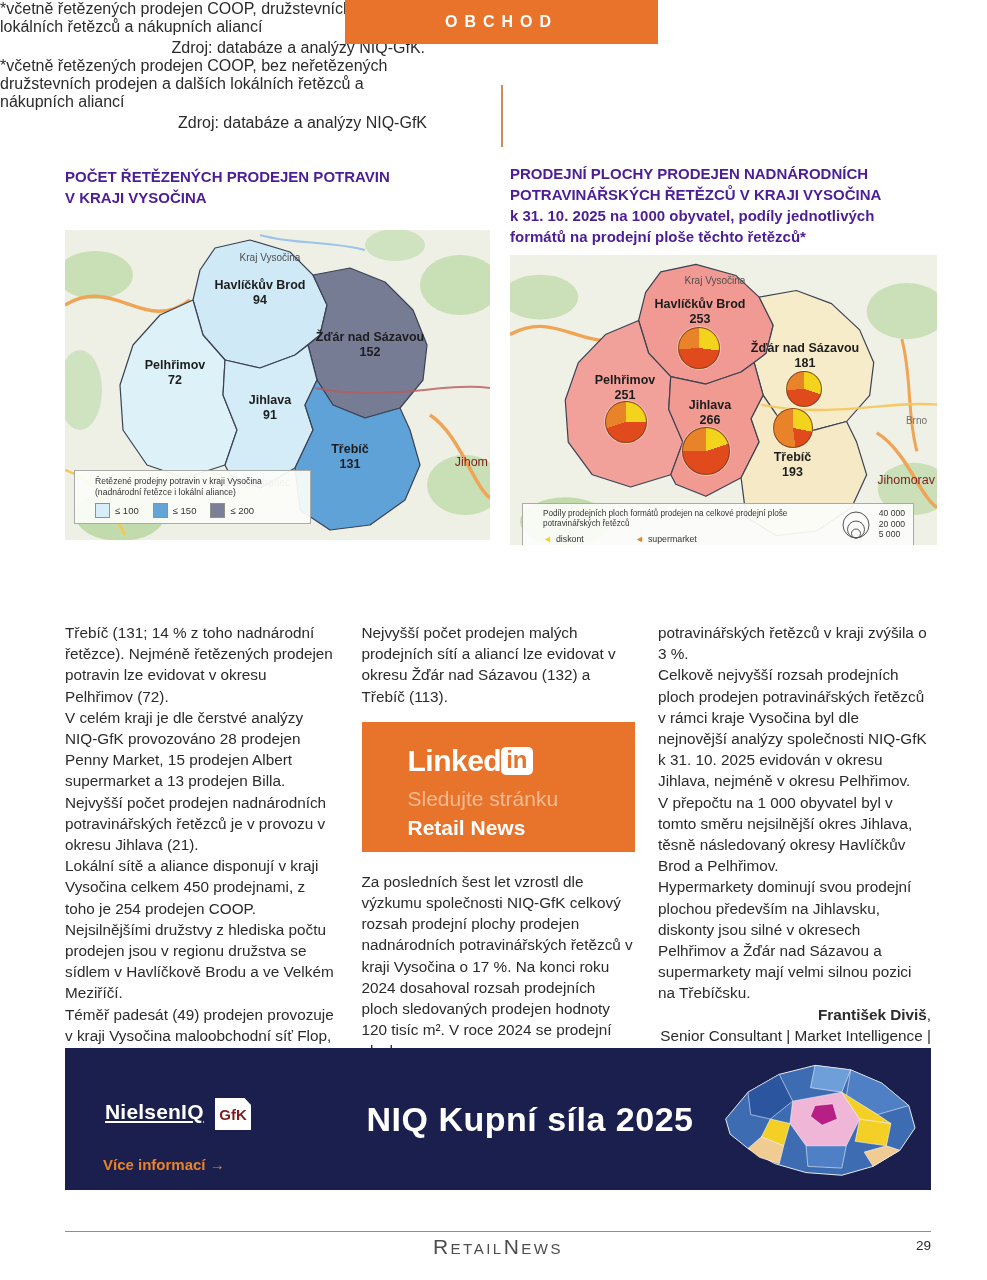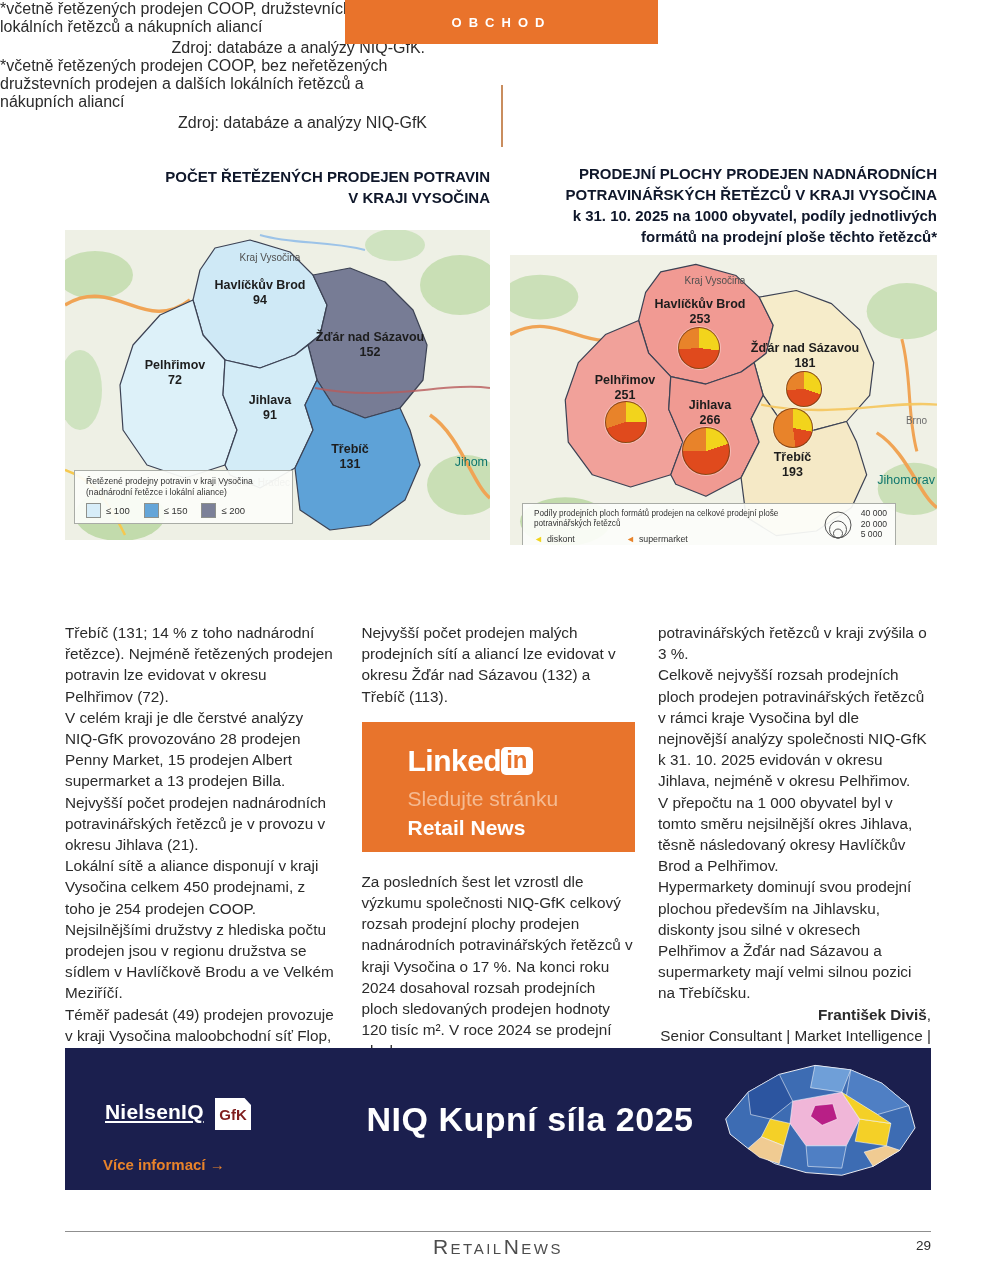--- a/index.html
+++ b/index.html
@@ -2,40 +2,40 @@
 <html><head>
 <meta charset="utf-8">
 <style>
   html,body{margin:0;padding:0;background:#e9e9e9;}
   .page{position:relative;width:987px;height:1280px;margin:0 auto;background:#ffffff;
         font-family:"Liberation Sans","DejaVu Sans",sans-serif;color:#2b2b2b;overflow:hidden;}
 
   
   .section-banner{position:absolute;left:345px;top:0;width:313px;height:44px;background:#e9732b;
                   display:flex;align-items:center;justify-content:center;}
-  .section-banner span{color:#fff;font-weight:bold;font-size:13px;letter-spacing:7px;}
+  .section-banner span{color:#fff;font-weight:bold;font-size:16px;letter-spacing:7px;}
   .v-rule{position:absolute;left:501px;top:85px;width:2px;height:62px;background:#c98d5e;}
 
   
-  .fig-title{position:absolute;text-align:right;font-weight:bold;font-size:15px;line-height:21px;color:#0f172a;}
+  .fig-title{position:absolute;text-align:left;font-weight:bold;font-size:15px;line-height:21px;color:#4c1d95;}
   .fig-title-left{left:65px;top:166px;width:425px;}
   .fig-title-right{left:510px;top:163px;width:427px;}
 
   
   .map{position:absolute;overflow:hidden;background:#eef0e5;}
   .map-left{left:65px;top:230px;width:425px;height:310px;}
   .map-right{left:510px;top:255px;width:427px;height:290px;}
   .map svg.basemap{position:absolute;left:0;top:0;}
   .map-label{position:absolute;text-align:center;font-size:12.5px;font-weight:bold;color:#1d1d1d;line-height:15px;}
   .map-label .val{font-weight:bold;}
   .kraj-label{position:absolute;text-align:center;font-size:10px;color:#4f4f4f;font-weight:normal;}
-  .neighbor-label{position:absolute;font-size:12.5px;color:#0f766e;}
+  .neighbor-label{position:absolute;font-size:12.5px;color:#7f1d1d;}
   .city-label{position:absolute;font-size:10px;color:#6d6d6d;}
 
-  .legend-box{position:absolute;background:rgba(252,253,250,.93);border:1px solid #a9aca6;padding:5px 11px;}
+  .legend-box{position:absolute;background:rgba(252,253,250,.93);border:1px solid #a9aca6;padding:5px 20px;}
   .legend-title{font-size:8.6px;color:#333;line-height:1.25;}
   .legend-row{display:flex;align-items:center;gap:14px;margin-top:6px;}
   .legend-item{display:flex;align-items:center;gap:5px;font-size:9.5px;color:#333;}
   .sw{width:13px;height:13px;border:1px solid #8e918c;}
   .sw1{background:#d7edf8;} .sw2{background:#64a5d8;} .sw3{background:#7b8098;}
 
   .legend-box.rt{display:flex;flex-direction:column;}
   .fmt-grid{display:grid;grid-template-columns:92px 120px;grid-auto-rows:13px;margin-top:3px;}
   .fmt-item{display:flex;align-items:center;gap:4px;font-size:8.8px;color:#333;}
   .fmt-glyph{font-size:9px;line-height:9px;}

